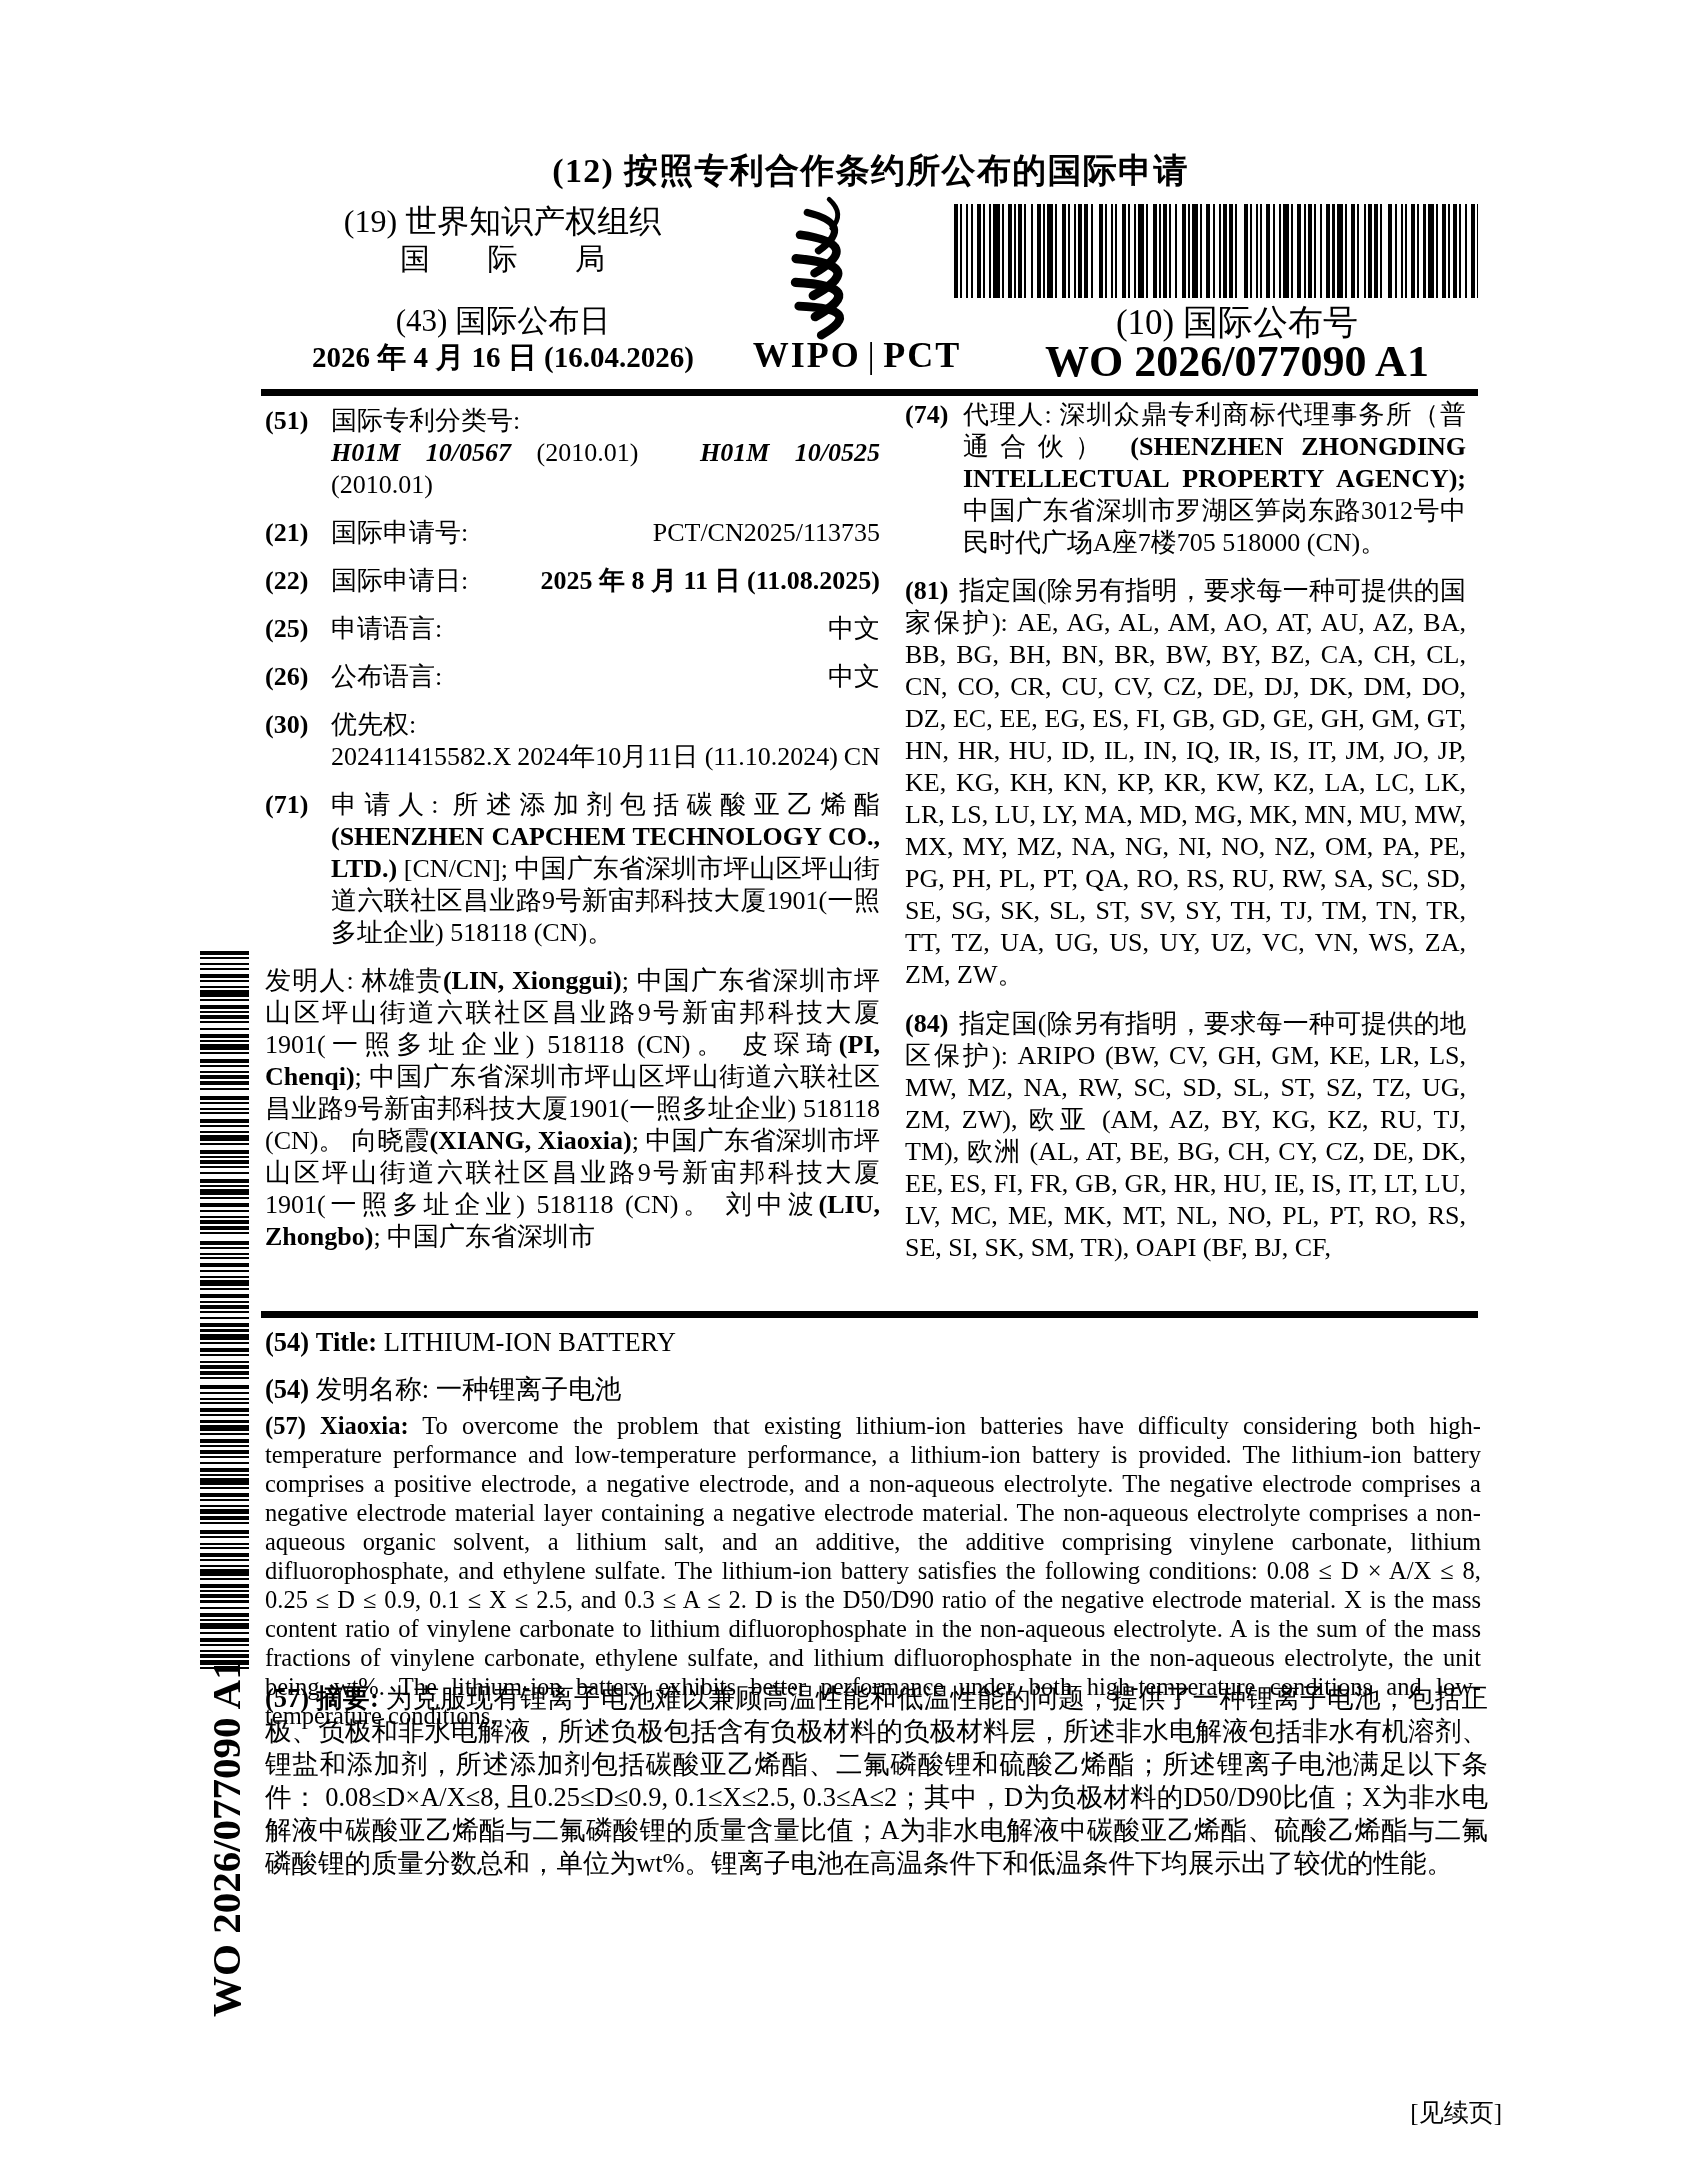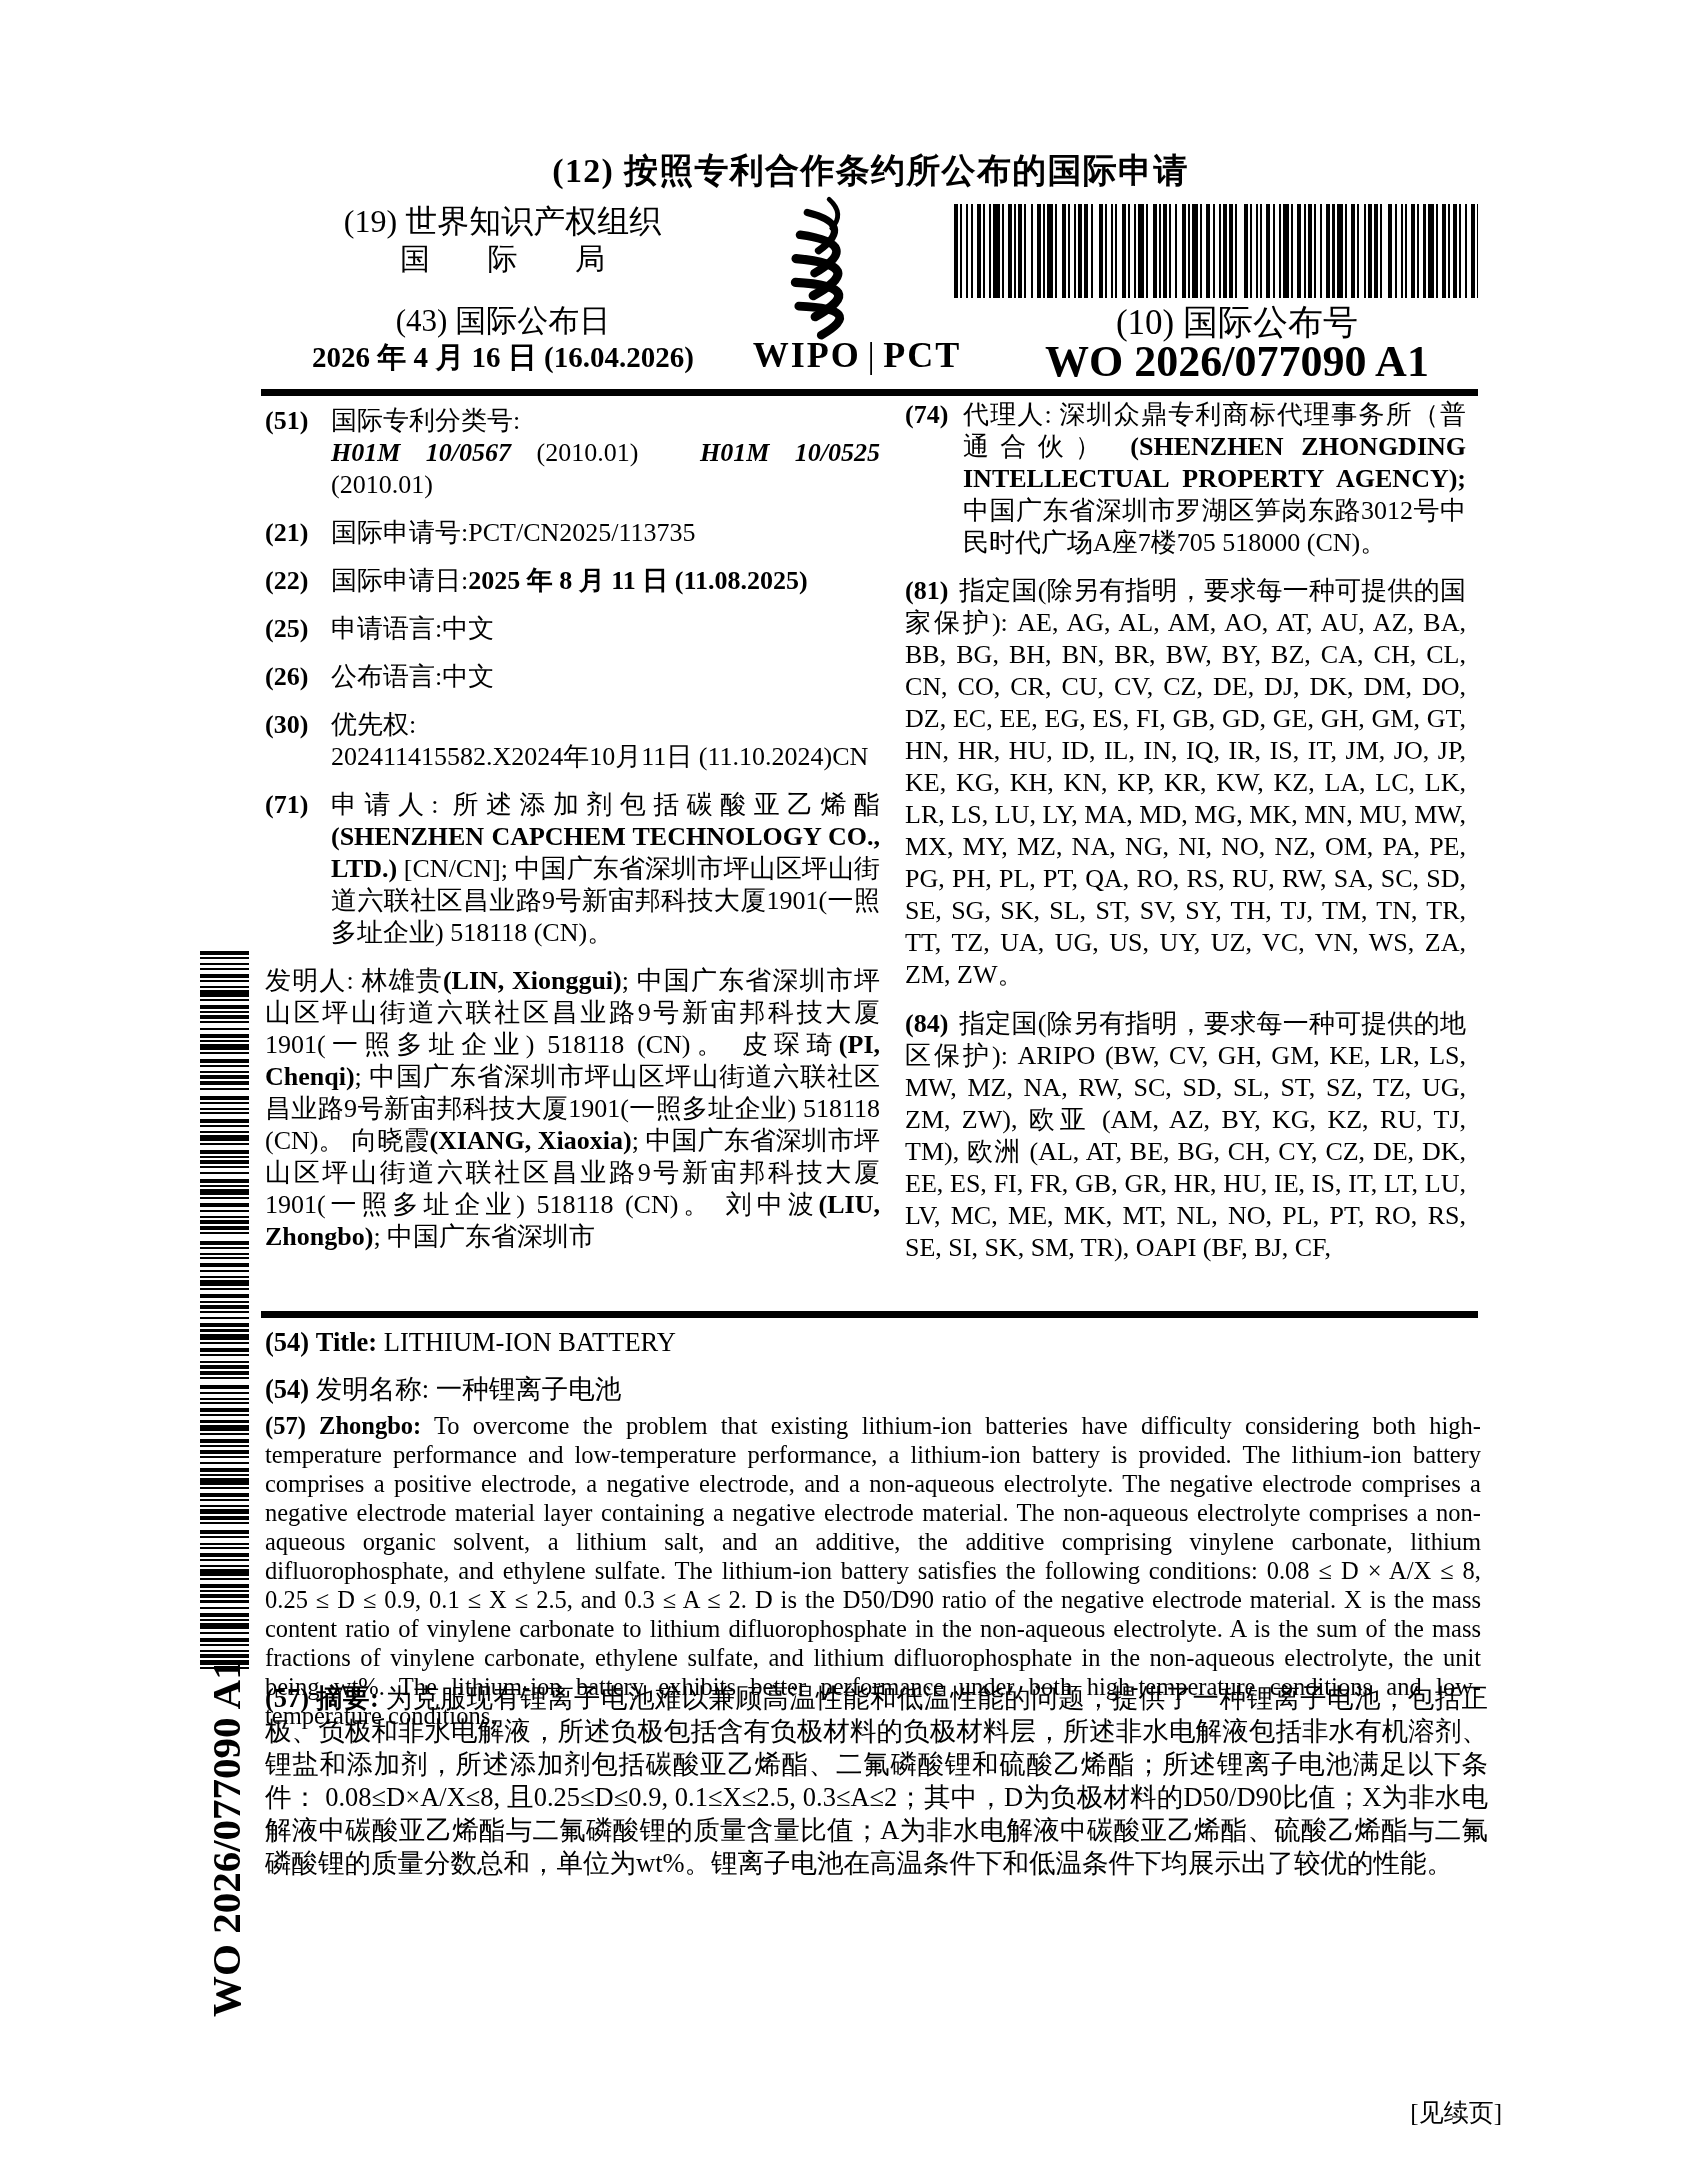--- a/index.html
+++ b/index.html
@@ -32,21 +32,21 @@
   .sbarcode{left:200px;top:951px;width:49px;height:718px;}
   
   .spubno{left:202px;top:2017px;width:331px;height:53px;transform:rotate(-90deg);transform-origin:top left;
           font-size:41px;font-weight:bold;white-space:nowrap;}
   
   .colL{left:265px;top:405px;width:615px;font-size:26px;line-height:32px;}
   .colR{left:905px;top:399px;width:561px;font-size:26px;line-height:32px;}
   .field{display:flex;margin-bottom:16px;}
   .field .fcode{flex:0 0 66px;font-weight:bold;}
   .field .fbody{flex:1;text-align:justify;}
-  .rowflex{display:flex;}
+  .rowflex{display:flex;justify-content:space-between;}
   .ipc{font-weight:bold;font-style:italic;}
   .noMB{margin-bottom:0;}
   .colR .field .fcode{flex:0 0 58px;}
   .plain{margin-bottom:17px;text-align:justify;}
   .plain .fcode{font-weight:bold;margin-right:10.6px;}
   .addrcont{margin-bottom:17px;text-align:justify;padding-left:58px;}
   
   .t54en{left:265px;top:1327px;width:1217px;font-size:26.5px;}
   .t54cn{left:265px;top:1371px;width:1217px;font-size:26.5px;}
   .absen{left:265px;top:1411px;width:1216px;font-size:24.5px;line-height:29px;text-align:justify;}
@@ -622,21 +622,21 @@
   </div>
 
   <div class="abs t54cn">
     <b>(54)</b>
     <span>发明名称:</span>
     <span>一种锂离子电池</span>
   </div>
 
   <div class="abs absen">
     <b>(57)</b>
-    <b>Zhongbo:</b>
+    <b>Xiaoxia:</b>
     <span>To overcome the problem that existing lithium-ion batteries have difficulty considering both high-temperature performance and low-temperature performance, a lithium-ion battery is provided. The lithium-ion battery comprises a positive electrode, a negative electrode, and a non-aqueous electrolyte. The negative electrode comprises a negative electrode material layer containing a negative electrode material. The non-aqueous electrolyte comprises a non-aqueous organic solvent, a lithium salt, and an additive, the additive comprising vinylene carbonate, lithium difluorophosphate, and ethylene sulfate. The lithium-ion battery satisfies the following conditions: 0.08 ≤ D × A/X ≤ 8, 0.25 ≤ D ≤ 0.9, 0.1 ≤ X ≤ 2.5, and 0.3 ≤ A ≤ 2. D is the D50/D90 ratio of the negative electrode material. X is the mass content ratio of vinylene carbonate to lithium difluorophosphate in the non-aqueous electrolyte. A is the sum of the mass fractions of vinylene carbonate, ethylene sulfate, and lithium difluorophosphate in the non-aqueous electrolyte, the unit being wt%. The lithium-ion battery exhibits better performance under both high-temperature conditions and low-temperature conditions.</span>
   </div>
 
   <div class="abs abscn">
     <b>(57)</b>
     <b>摘要:</b>
     <span>为克服现有锂离子电池难以兼顾高温性能和低温性能的问题，提供了一种锂离子电池，包括正极、负极和非水电解液，所述负极包括含有负极材料的负极材料层，所述非水电解液包括非水有机溶剂、锂盐和添加剂，所述添加剂包括碳酸亚乙烯酯、二氟磷酸锂和硫酸乙烯酯；所述锂离子电池满足以下条件： 0.08≤D×A/X≤8, 且0.25≤D≤0.9, 0.1≤X≤2.5, 0.3≤A≤2；其中，D为负极材料的D50/D90比值；X为非水电解液中碳酸亚乙烯酯与二氟磷酸锂的质量含量比值；A为非水电解液中碳酸亚乙烯酯、硫酸乙烯酯与二氟磷酸锂的质量分数总和，单位为wt%。锂离子电池在高温条件下和低温条件下均展示出了较优的性能。</span>
   </div>
 
   <div class="abs cont">[见续页]</div>

